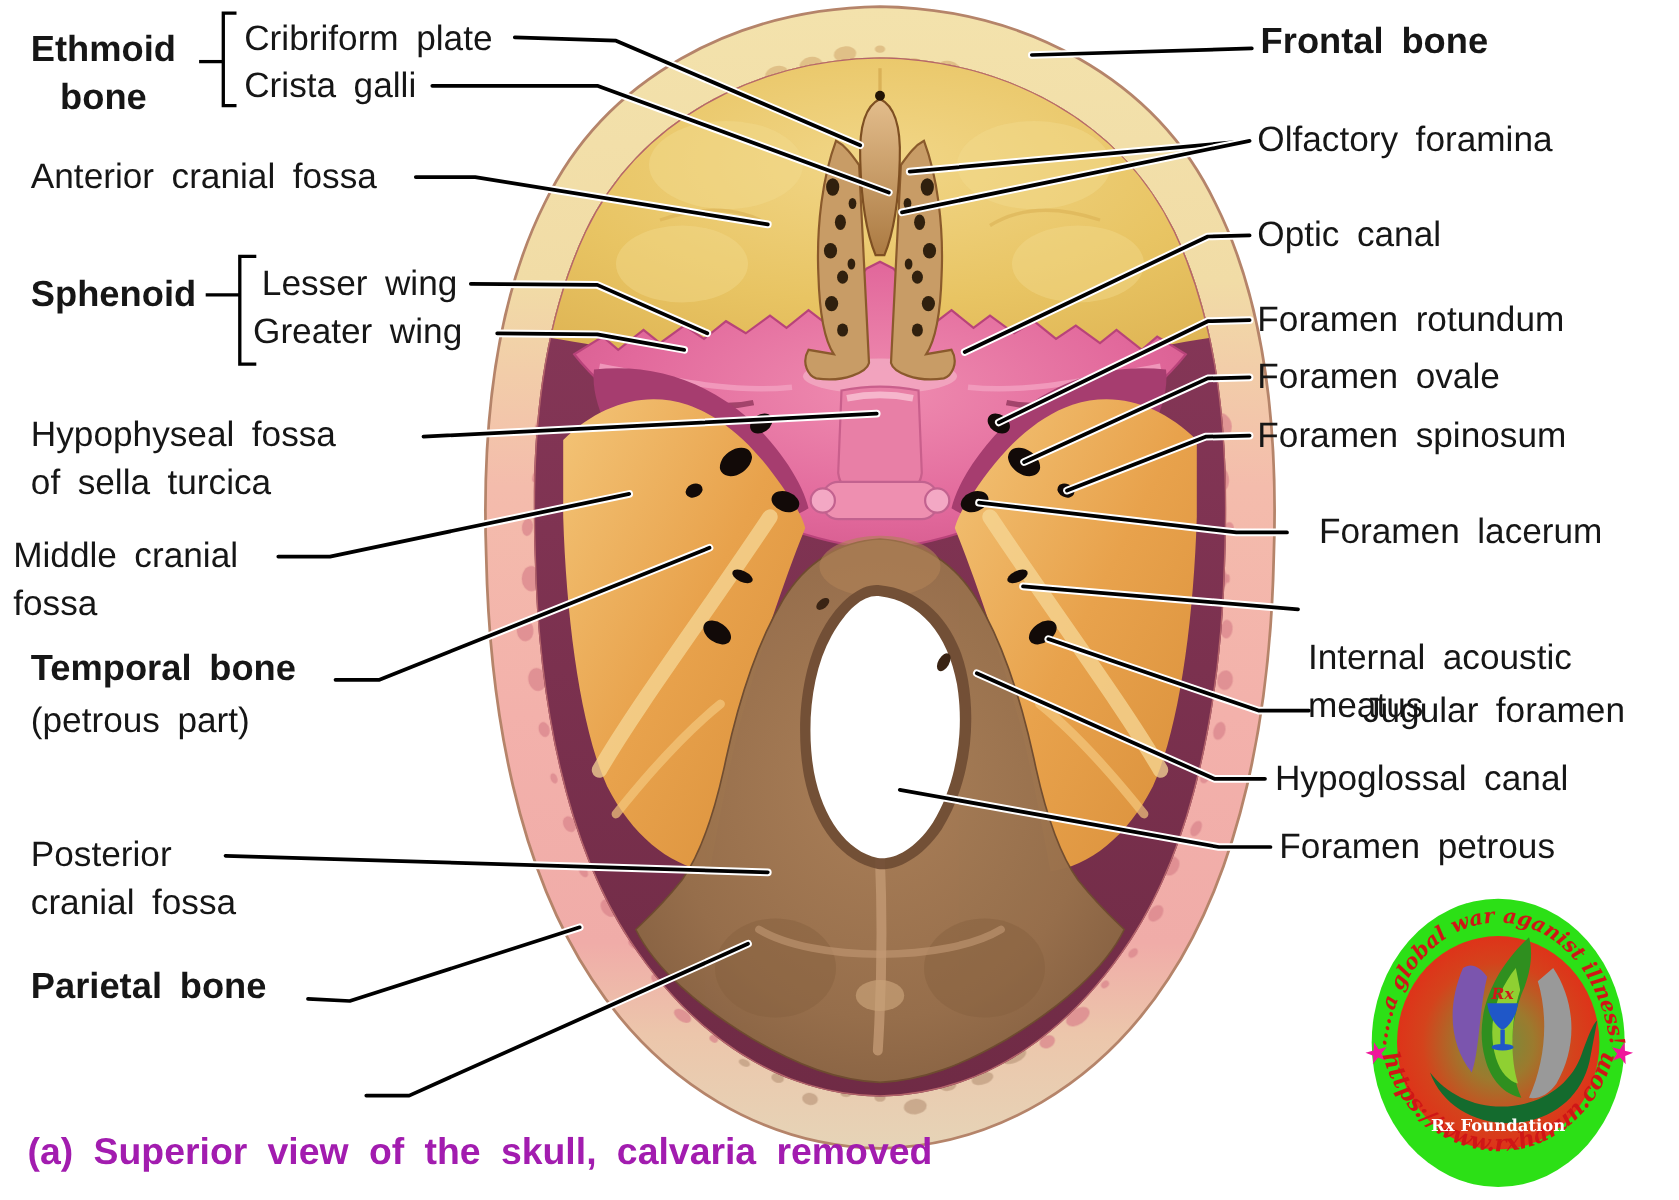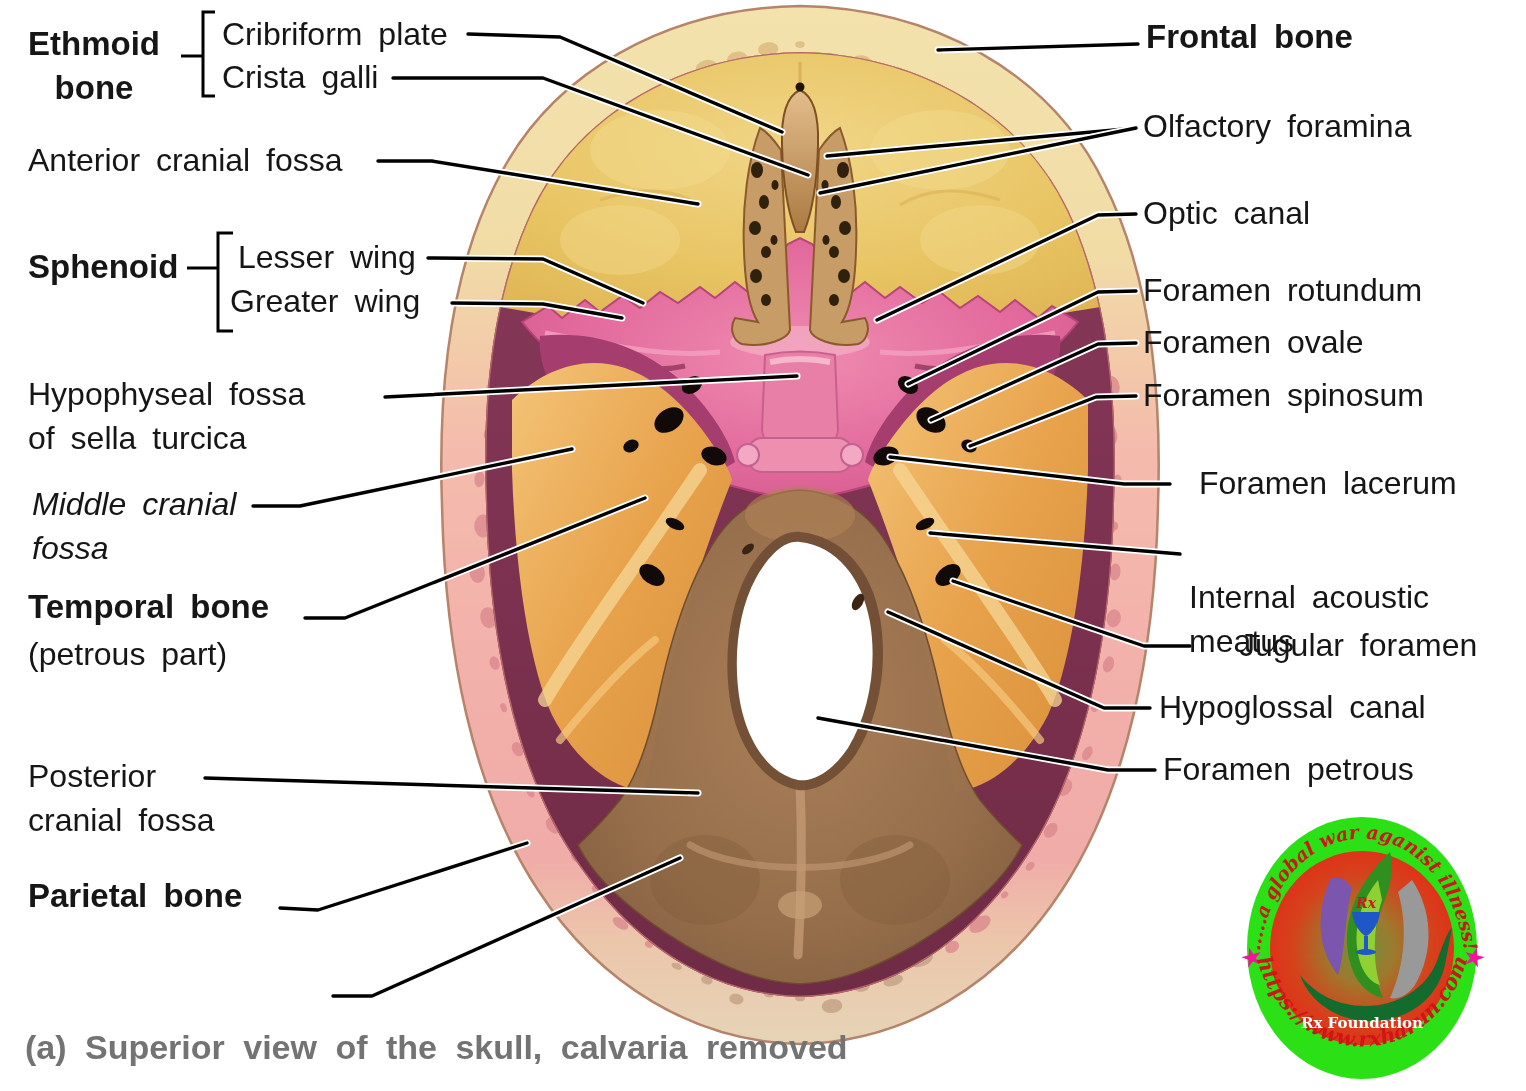--- a/index.html
+++ b/index.html
@@ -4,21 +4,21 @@
 <style>
   html,body{margin:0;padding:0;background:#fff;}
   #page{position:relative;width:1526px;height:1091px;background:#fff;overflow:hidden;
         font-family:"Liberation Sans",sans-serif;}
   #art{position:absolute;left:0;top:0;}
   #labels{position:absolute;left:0;top:0;width:100%;height:100%;pointer-events:none;}
   .label{position:absolute;font:400 32px/44px "Liberation Sans",sans-serif;color:#161616;
          white-space:pre;word-spacing:7px;}
   .label.bold{font-weight:700;font-size:33px;text-align:center;}
   .caption{position:absolute;left:25px;top:1028px;font:700 34px "Liberation Sans",sans-serif;
-           color:#737373;word-spacing:9px;}
+           color:#a21caf;word-spacing:9px;}
   .leader-casing{fill:none;stroke:#ffffff;stroke-width:7;stroke-linecap:round;stroke-linejoin:round;}
   .leader-core{fill:none;stroke:#000000;stroke-width:3.4;stroke-linecap:round;stroke-linejoin:round;}
   .bracket{fill:none;stroke:#000;stroke-width:3;stroke-linejoin:miter;}
 </style>
 </head>
 <body>
 
 <div id="page">
 
 <svg id="art" width="1526" height="1091" viewBox="0 0 1526 1091">
@@ -442,21 +442,21 @@
       <div class="label bold" style="left: 28px; top: 22px;">Ethmoid
 bone</div>
       <div class="label" style="left: 222px; top: 12px;">Cribriform plate</div>
       <div class="label" style="left: 222px; top: 55px;">Crista galli</div>
       <div class="label" style="left: 28px; top: 138px;">Anterior cranial fossa</div>
       <div class="label bold" style="left: 28px; top: 245px;">Sphenoid</div>
       <div class="label" style="left: 238px; top: 235px;">Lesser wing</div>
       <div class="label" style="left: 230px; top: 279px;">Greater wing</div>
       <div class="label" style="left: 28px; top: 372px;">Hypophyseal fossa
 of sella turcica</div>
-      <div class="label" style="left: 32px; top: 482px; font-style: italic;">Middle cranial
+      <div class="label" style="left: 12px; top: 482px;">Middle cranial
 fossa</div>
       <div class="label bold" style="left: 28px; top: 585px;">Temporal bone</div>
       <div class="label" style="left: 28px; top: 632px;">(petrous part)</div>
       <div class="label" style="left: 28px; top: 754px;">Posterior
 cranial fossa</div>
       <div class="label bold" style="left: 28px; top: 874px;">Parietal bone</div>
       <div class="label bold" style="left: 1146px; top: 15px;">Frontal bone</div>
       <div class="label" style="left: 1143px; top: 104px;">Olfactory foramina</div>
       <div class="label" style="left: 1143px; top: 191px;">Optic canal</div>
       <div class="label" style="left: 1143px; top: 268px;">Foramen rotundum</div>

